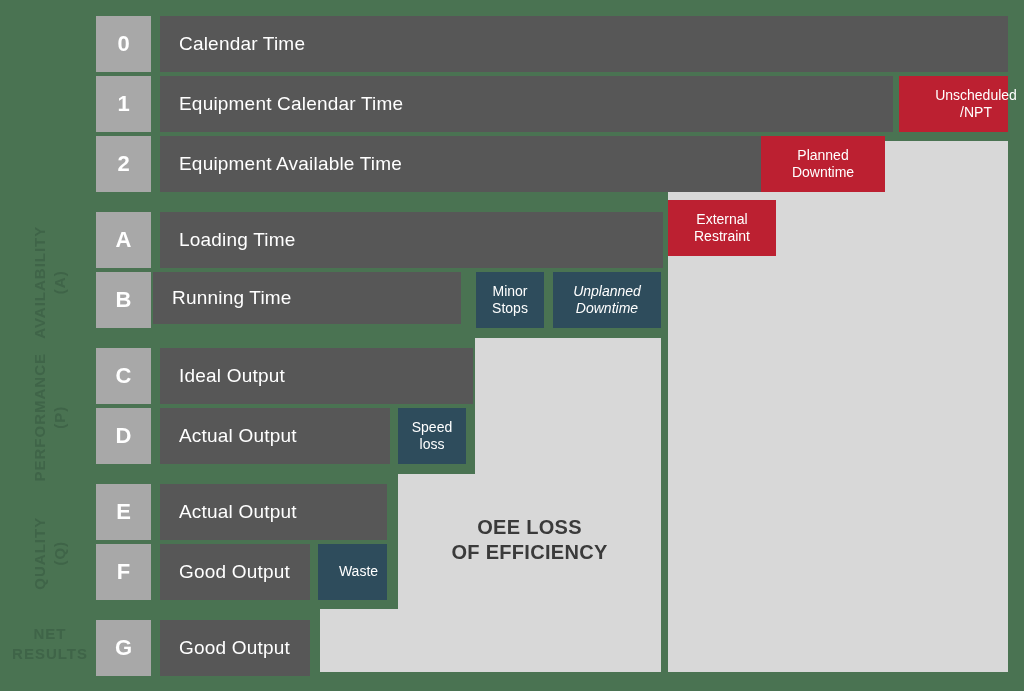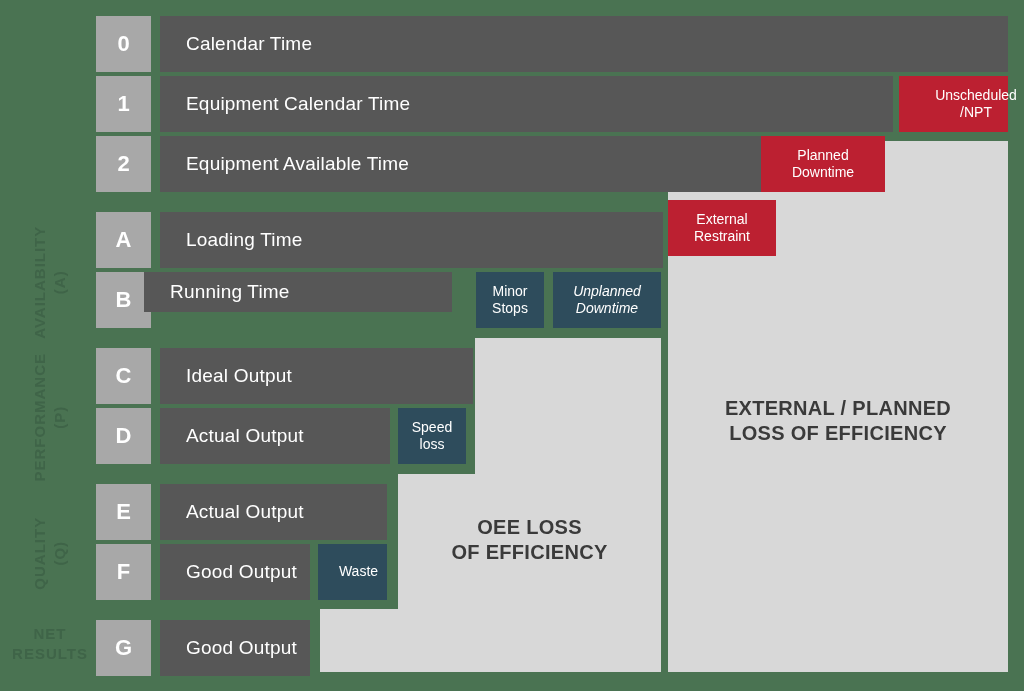--- a/index.html
+++ b/index.html
@@ -60,21 +60,21 @@
     align-items: center;
     justify-content: center;
   }
   .bar {
     position: absolute;
     z-index: 4;
     background: #575757;
     color: #ffffff;
     display: flex;
     align-items: center;
-    padding-left: 26px;
+    padding-left: 19px;
     font-size: 19px;
     letter-spacing: .2px;
   }
   .chip {
     position: absolute;
     z-index: 5;
     color: #ffffff;
     display: flex;
     align-items: center;
     justify-content: center;
@@ -90,22 +90,20 @@
 <body>
 
 <div id="stage">
 
   <div class="panel" style="left:668px; top:141px; width:340px; height:531px;"></div>
   <div class="panel" style="left:781px; top:141px; width:227px; height:531px;"></div>
   <div class="panel" style="left:475px; top:338px; width:186px; height:334px;"></div>
   <div class="panel" style="left:398px; top:474px; width:263px; height:198px;"></div>
   <div class="panel" style="left:320px; top:609px; width:341px; height:63px;"></div>
 
-  <div class="panel-label" style="left:668px; top:396px; width:340px;">EXTERNAL / PLANNED
-LOSS OF EFFICIENCY</div>
   <div class="panel-label" style="left:398px; top:515px; width:263px;">OEE LOSS
 OF EFFICIENCY</div>
 
   <div class="vlabel rot" style="left:-20px; top:262px; width:140px;">AVAILABILITY
 (A)</div>
   <div class="vlabel rot" style="left:-20px; top:397px; width:140px;">PERFORMANCE
 (P)</div>
   <div class="vlabel rot" style="left:-20px; top:533px; width:140px;">QUALITY
 (Q)</div>
   <div class="vlabel" style="left:8px; top:624px; width:84px;">NET
@@ -147,21 +145,21 @@
     <span>Loading Time</span>
   </div>
   <div class="chip red" style="left:668px; top:200px; width:108px; height:56px;">
     <span>External
 Restraint</span>
   </div>
 
   <div class="badge" style="left:96px; top:272px; width:55px; height:56px;">
     <span>B</span>
   </div>
-  <div class="bar" style="left:144px; top:272px; width:308px; height:40px;">
+  <div class="bar" style="left:153px; top:272px; width:308px; height:52px;">
     <span>Running Time</span>
   </div>
   <div class="chip teal" style="left:476px; top:272px; width:68px; height:56px;">
     <span>Minor
 Stops</span>
   </div>
   <div class="chip teal" style="left:553px; top:272px; width:108px; height:56px;font-style:italic;">
     <span>Unplanned
 Downtime</span>
   </div>

